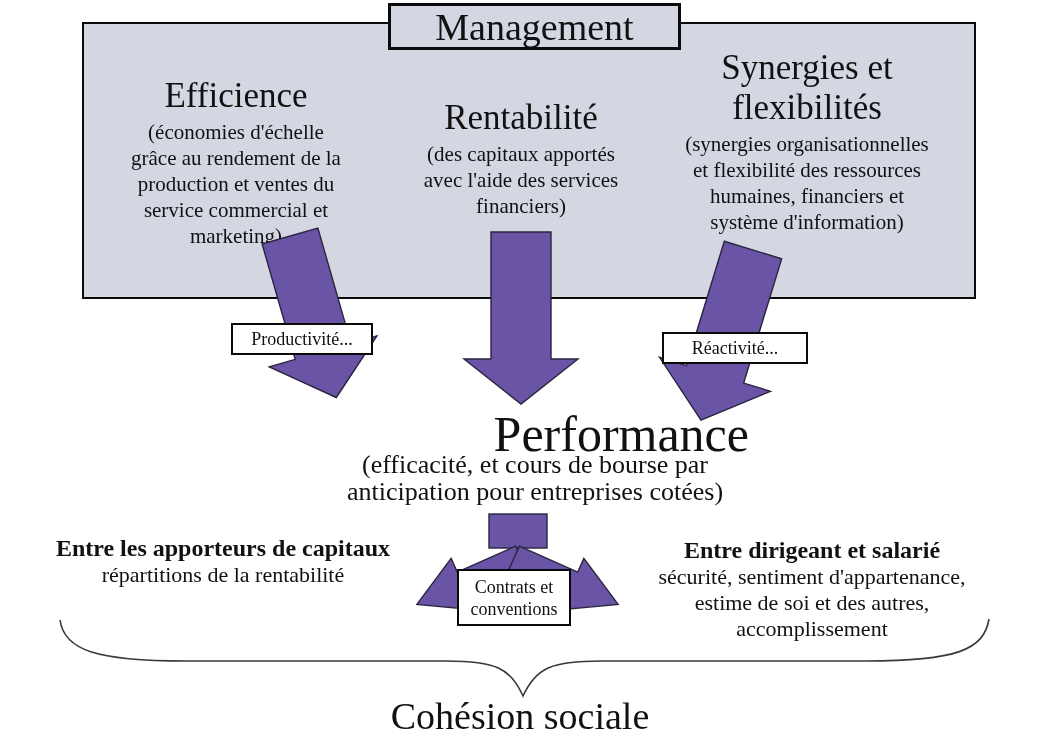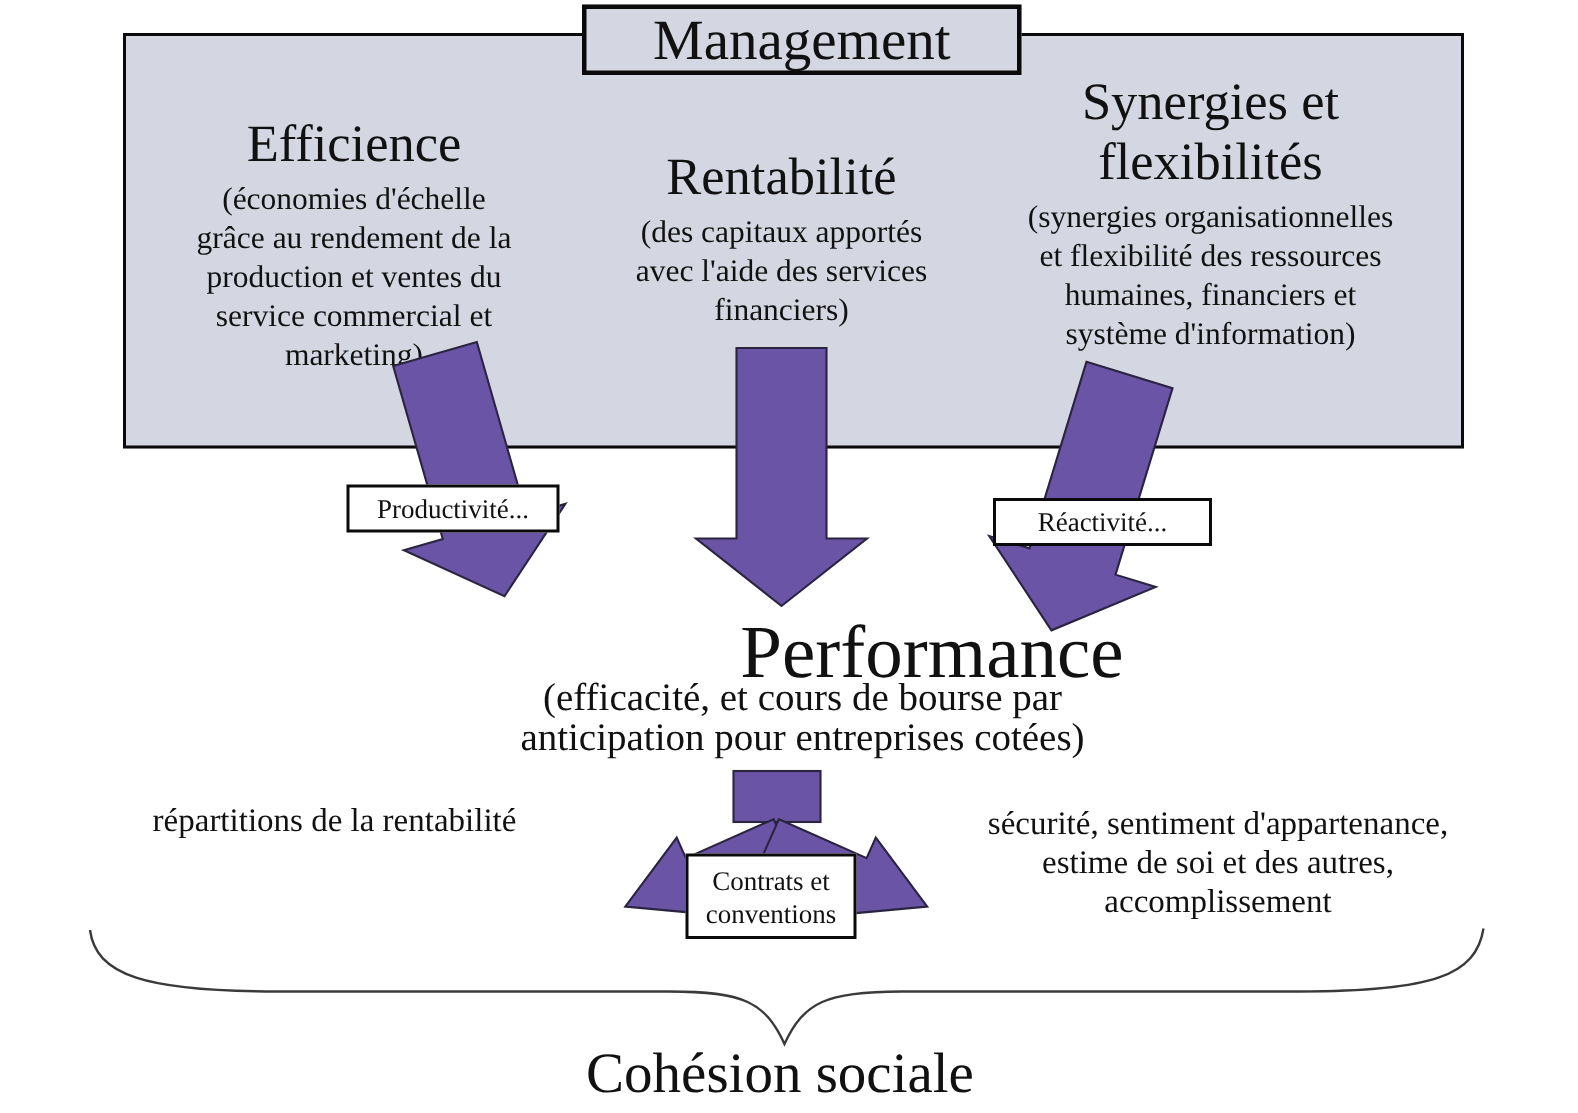--- a/index.html
+++ b/index.html
@@ -117,24 +117,26 @@
   <div class="abs performance-title">Performance</div>
   <div class="abs performance-sub">(efficacité, et cours de bourse par
 anticipation pour entreprises cotées)</div>
 
   <div class="abs label-box contrats-box">
     <span>Contrats et
 conventions</span>
   </div>
 
   <div class="abs outcome outcome-left">
+    <div class="outcome-title">Entre les apporteurs de capitaux</div>
     <div class="outcome-sub">répartitions de la rentabilité</div>
   </div>
 
   <div class="abs outcome outcome-right">
+    <div class="outcome-title">Entre dirigeant et salarié</div>
     <div class="outcome-sub">sécurité, sentiment d'appartenance,
 estime de soi et des autres,
 accomplissement</div>
   </div>
 
   <div class="abs footer-title">Cohésion sociale</div>
 
 </div>
 
 </body></html>

